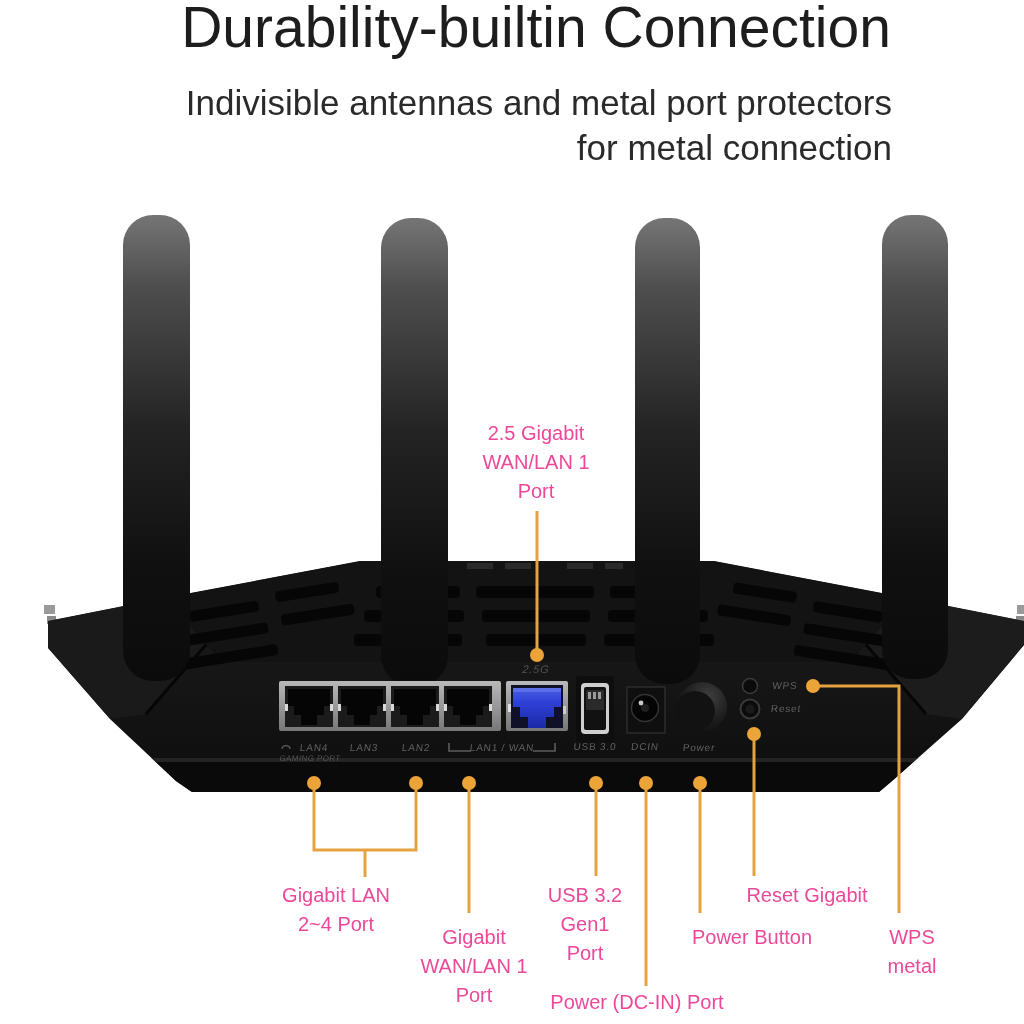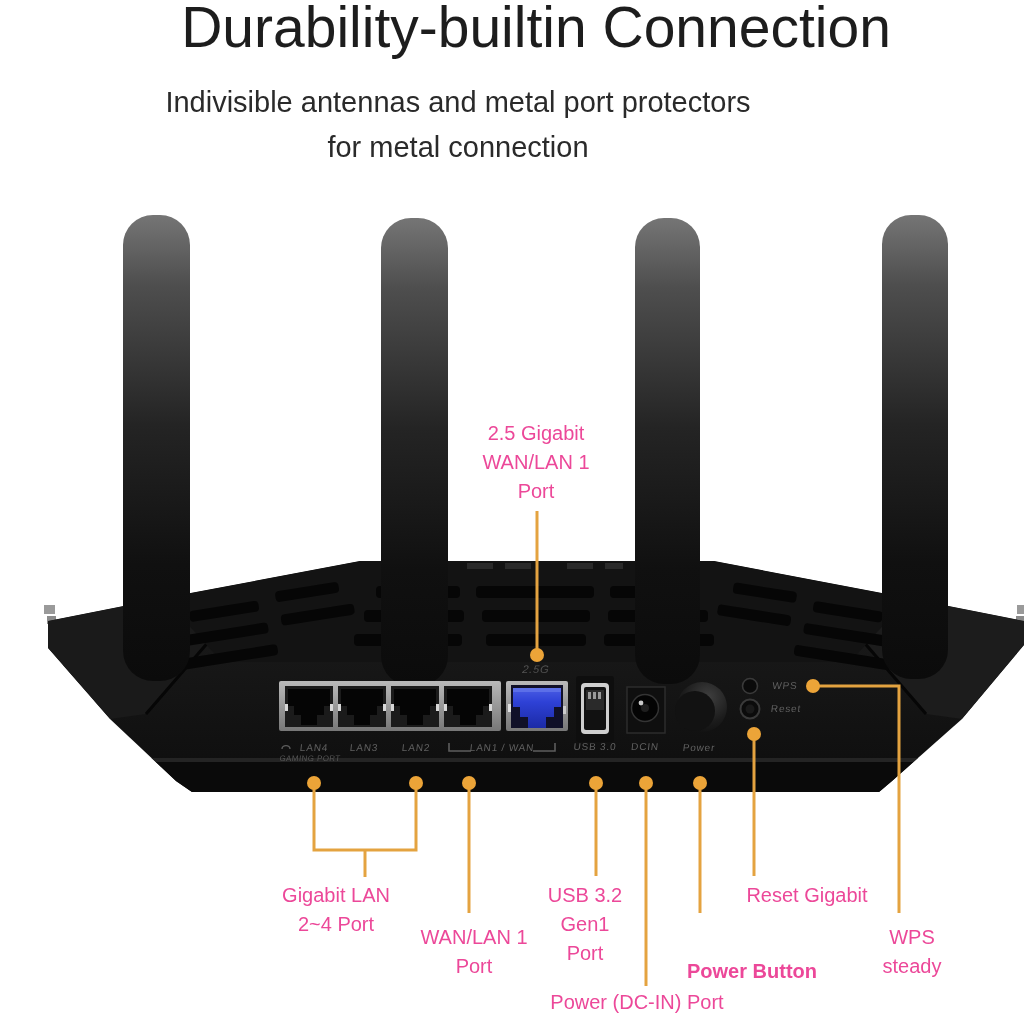--- a/index.html
+++ b/index.html
@@ -5,22 +5,22 @@
   html,body{margin:0;padding:0;background:#ffffff;}
   .stage{
     position:relative;width:1024px;height:1024px;background:#ffffff;
     font-family:"Liberation Sans", sans-serif;overflow:hidden;margin-left:24px;
   }
   .page-title{
     position:absolute;left:0;top:-6px;width:1024px;text-align:center;
     font-size:57px;line-height:66px;font-weight:400;color:#1d1d1d;letter-spacing:0px;
   }
   .page-subtitle{
-    position:absolute;left:0;top:80px;width:868px;text-align:center;
-    font-size:29px;line-height:45px;font-weight:400;color:#2a2a2a;
+    position:absolute;left:0;top:80px;width:868px;text-align:right;
+    font-size:35px;line-height:45px;font-weight:400;color:#2a2a2a;
   }
   .page-subtitle span{display:block;}
   svg.router{position:absolute;left:0;top:0;}
   .callout-label{
     position:absolute;transform:translateX(-50%);text-align:center;
     font-size:20px;line-height:29px;color:#ec4899;white-space:nowrap;
   }
   .callout-label span{display:block;}
   .device-label{
     position:absolute;transform:translateX(-50%) skewX(-6deg);
@@ -253,35 +253,36 @@
   <div class="callout-label" style="left:512px;top:419px;">
     <span>2.5 Gigabit</span>
     <span>WAN/LAN 1</span>
     <span>Port</span>
   </div>
   <div class="callout-label" style="left:312px;top:881px;">
     <span>Gigabit LAN</span>
     <span>2~4 Port</span>
   </div>
   <div class="callout-label" style="left:450px;top:923px;">
+    <span>Gigabit</span>
     <span>WAN/LAN 1</span>
     <span>Port</span>
   </div>
   <div class="callout-label" style="left:561px;top:881px;">
     <span>USB 3.2</span>
     <span>Gen1</span>
     <span>Port</span>
   </div>
   <div class="callout-label" style="left:613px;top:988px;">
     <span>Power (DC-IN) Port</span>
   </div>
-  <div class="callout-label" style="left:728px;top:957px;font-weight:bold;">
+  <div class="callout-label" style="left:728px;top:923px;">
     <span>Power Button</span>
   </div>
   <div class="callout-label" style="left:783px;top:881px;">
     <span>Reset Gigabit</span>
   </div>
   <div class="callout-label" style="left:888px;top:923px;">
     <span>WPS</span>
-    <span>steady</span>
+    <span>metal</span>
   </div>
 
 </div>
 
 </body></html>

